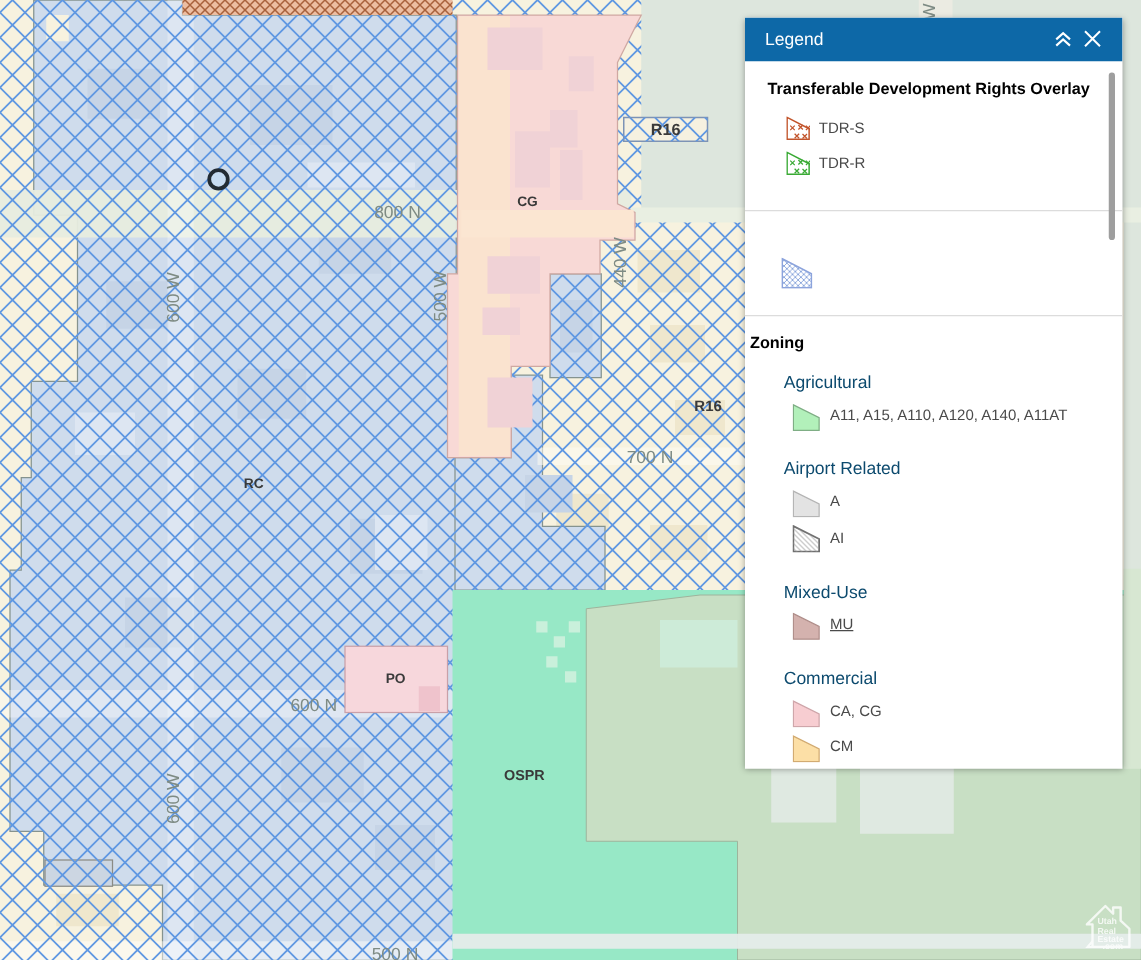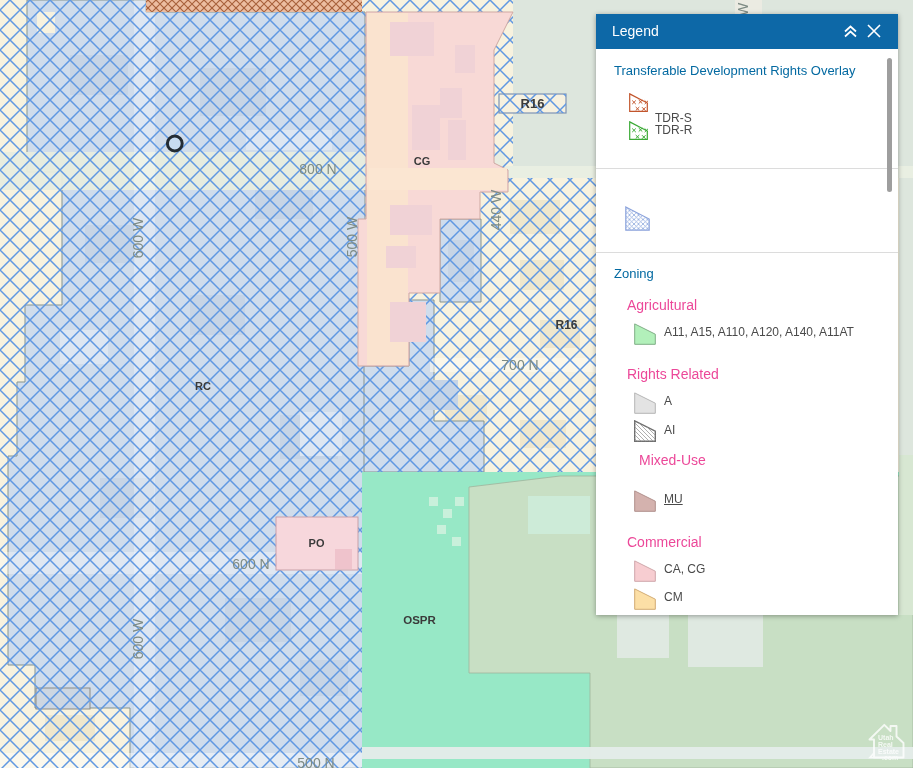--- a/index.html
+++ b/index.html
@@ -4,22 +4,22 @@
 <style>
   html,body{margin:0;padding:0;width:913px;height:768px;overflow:hidden;
     font-family:"Liberation Sans", sans-serif;}
   #stage{position:relative;width:913px;height:768px;}
   #map{position:absolute;left:0;top:0;}
   #legend{position:absolute;left:596px;top:14px;width:302px;height:601px;
     background:#fff;box-shadow:0 1px 5px rgba(0,0,0,.35);overflow:hidden;}
   #lhead{position:absolute;left:0;top:0;width:100%;height:35px;background:#0d68a7;}
   #lhead .t{position:absolute;left:16px;top:9px;color:#fff;font-size:14px;}
   .abs{position:absolute;}
-  .sect{font-weight:normal;font-size:13px;color:#0369a1;white-space:nowrap;}
-  .sub{font-size:14px;color:#ec4899;white-space:nowrap;}
+  .sect{font-weight:bold;font-size:13px;color:#000000;white-space:nowrap;}
+  .sub{font-size:14px;color:#0c4a6e;white-space:nowrap;}
   .lbl{font-size:12px;color:#4a4a4a;white-space:nowrap;}
   .divider{position:absolute;left:0;width:100%;border-top:1px solid #dcdcdc;height:0;}
 </style>
 </head>
 <body>
 <div id="stage">
 <svg id="map" width="913" height="768" viewBox="0 0 913 768">
   <defs>
     <pattern id="bluehatch" width="20" height="20" patternUnits="userSpaceOnUse">
       <path d="M-5,15 L15,-5 M5,25 L25,5 M-5,5 L15,25 M5,-5 L25,15" stroke="#6098e2" stroke-width="1.5" fill="none"></path>
@@ -178,21 +178,21 @@
   <svg class="abs" style="left:33px;top:79px" width="19" height="19" viewBox="0 0 19 19">
     <path d="M0.7,0.9 L18.3,10 L18.3,18.3 L0.7,18.3 Z" fill="#fff" stroke="#c2552c" stroke-width="1.2"></path>
     <g stroke="#c2552c" stroke-width="1.0">
       <path d="M3.2,7.5 l3.6,3.6 M6.8,7.5 l-3.6,3.6"></path>
       <path d="M9.7,7.0 l3.6,3.6 M13.3,7.0 l-3.6,3.6"></path>
       <path d="M15.7,7.5 l3.6,3.6 M19.3,7.5 l-3.6,3.6"></path>
       <path d="M6.7,14.0 l3.6,3.6 M10.3,14.0 l-3.6,3.6"></path>
       <path d="M13.0,14.2 l3.6,3.6 M16.6,14.2 l-3.6,3.6"></path>
     </g>
   </svg>
-  <div class="abs lbl" style="left:59px;top:80.5px;margin-top:16px;">TDR-S</div>
+  <div class="abs lbl" style="left:59px;top:80.5px;">TDR-S</div>
 
   <svg class="abs" style="left:33px;top:107px" width="19" height="19" viewBox="0 0 19 19">
     <path d="M0.7,0.9 L18.3,10 L18.3,18.3 L0.7,18.3 Z" fill="#fff" stroke="#3aaa35" stroke-width="1.2"></path>
     <g stroke="#3aaa35" stroke-width="1.0">
       <path d="M3.2,7.5 l3.6,3.6 M6.8,7.5 l-3.6,3.6"></path>
       <path d="M9.7,7.0 l3.6,3.6 M13.3,7.0 l-3.6,3.6"></path>
       <path d="M15.7,7.5 l3.6,3.6 M19.3,7.5 l-3.6,3.6"></path>
       <path d="M6.7,14.0 l3.6,3.6 M10.3,14.0 l-3.6,3.6"></path>
       <path d="M13.0,14.2 l3.6,3.6 M16.6,14.2 l-3.6,3.6"></path>
     </g>
@@ -212,40 +212,40 @@
       <path d="M0,4.5 L4.5,0 M0,0 L4.5,4.5" stroke="#8aa6dc" stroke-width="0.75" fill="none"></path>
     </pattern>
     <pattern id="graydiag2" width="4" height="4" patternUnits="userSpaceOnUse">
       <path d="M-1,1 L3,5 M1,-1 L5,3" stroke="#9a9a9a" stroke-width="0.8" fill="none"></path>
     </pattern>
   </defs>
       </svg>
 
   <div class="divider" style="top:238px;"></div>
 
-  <div class="abs sect" style="left:18px;top:252px;">Zoning</div>
+  <div class="abs sect" style="left:4px;top:252px;">Zoning</div>
   <div class="abs sub" style="left:31px;top:283px;">Agricultural</div>
 
   <svg class="abs" style="left:38px;top:309px" width="22" height="22" viewBox="0 0 22 22">
     <path d="M0.7,0.9 L21.3,11.2 L21.3,21.3 L0.7,21.3 Z" fill="#b2f0ba" stroke="#7fae85" stroke-width="1"></path>
   </svg>
   <div class="abs lbl" style="left:68px;top:311px;">A11, A15, A110, A120, A140, A11AT</div>
 
-  <div class="abs sub" style="left:31px;top:352px;">Rights Related</div>
+  <div class="abs sub" style="left:31px;top:352px;">Airport Related</div>
   <svg class="abs" style="left:38px;top:378px" width="22" height="22" viewBox="0 0 22 22">
     <path d="M0.7,0.9 L21.3,11.2 L21.3,21.3 L0.7,21.3 Z" fill="#e3e3e3" stroke="#b5b5b5" stroke-width="1"></path>
   </svg>
   <div class="abs lbl" style="left:68px;top:380px;">A</div>
   <svg class="abs" style="left:38px;top:406px" width="22" height="22" viewBox="0 0 22 22">
     <path d="M0.7,0.9 L21.3,11.2 L21.3,21.3 L0.7,21.3 Z" fill="#fff" stroke="#6f6f6f" stroke-width="1.4"></path>
     <path d="M0.7,0.9 L21.3,11.2 L21.3,21.3 L0.7,21.3 Z" fill="url(#graydiag2)"></path>
   </svg>
   <div class="abs lbl" style="left:68px;top:409px;">AI</div>
 
-  <div class="abs sub" style="left:31px;top:438px;margin-left:12px;">Mixed-Use</div>
+  <div class="abs sub" style="left:31px;top:451px;">Mixed-Use</div>
   <svg class="abs" style="left:38px;top:476px" width="22" height="22" viewBox="0 0 22 22">
     <path d="M0.7,0.9 L21.3,11.2 L21.3,21.3 L0.7,21.3 Z" fill="#d4b2ae" stroke="#b08f8b" stroke-width="1"></path>
   </svg>
   <div class="abs lbl" style="left:68px;top:478px;text-decoration:underline;">MU</div>
 
   <div class="abs sub" style="left:31px;top:520px;">Commercial</div>
   <svg class="abs" style="left:38px;top:546px" width="22" height="22" viewBox="0 0 22 22">
     <path d="M0.7,0.9 L21.3,11.2 L21.3,21.3 L0.7,21.3 Z" fill="#f7cdd1" stroke="#cfa6aa" stroke-width="1"></path>
   </svg>
   <div class="abs lbl" style="left:68px;top:548px;">CA, CG</div>

